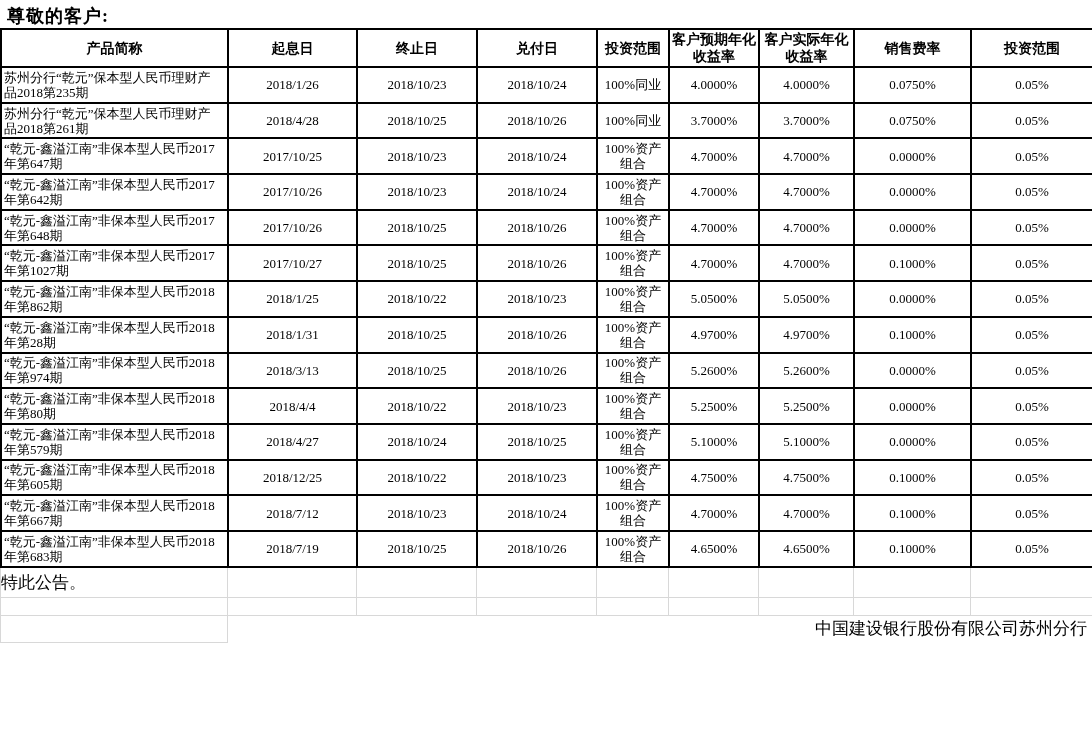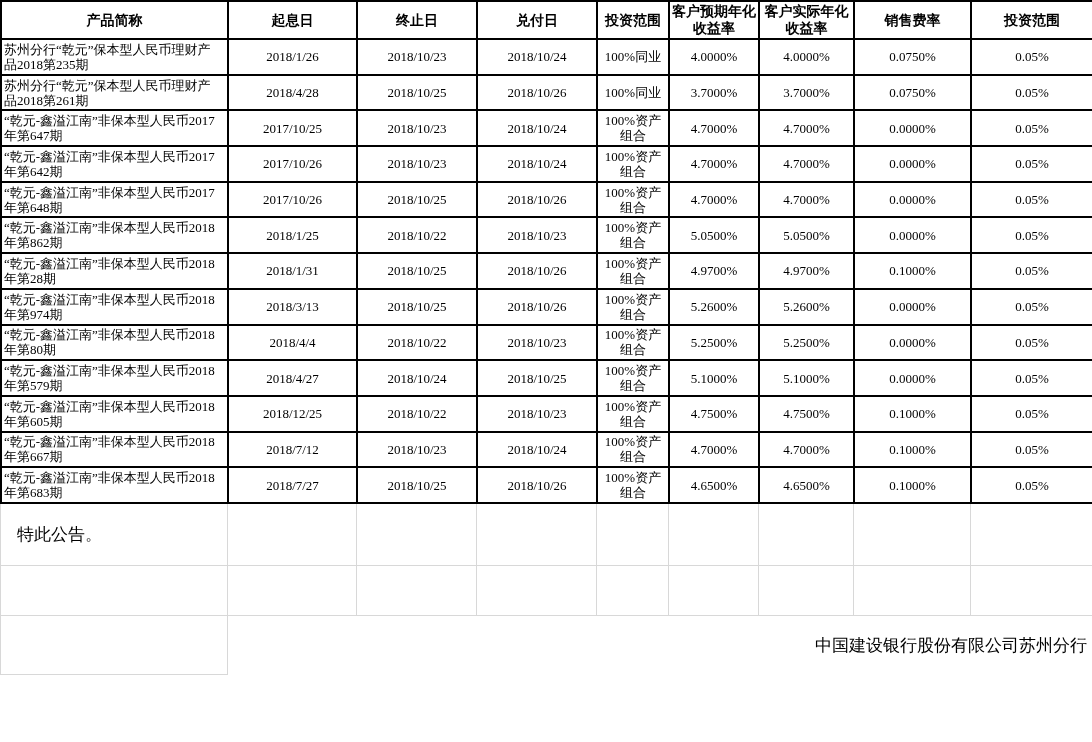--- a/index.html
+++ b/index.html
@@ -26,33 +26,34 @@
     font-size:13px; height:31.7px; line-height:15px;
     text-align:center; white-space:pre-line;
   }
   table.main td.product {
     text-align:left; padding:1px 12px 1px 2px;
   }
   table.footer-grid {
     border-collapse:collapse; table-layout:fixed; width:1092px;
   }
   table.footer-grid td {
-    border:1px solid #d8d8d8; padding:16px; font-size:17px;
+    border:1px solid #d8d8d8; padding:0; font-size:17px;
   }
   table.footer-grid tr.fr1 td { border-top:none; height:29px; }
   table.footer-grid tr.fr2 td { height:17px; }
   table.footer-grid tr.fr3 td { height:26px; }
   td.closing { padding-left:38px; white-space:nowrap; overflow:visible; }
   tr.fr3 td.sig, tr.fr4 td.sig { text-align:right; padding-right:5px; white-space:nowrap; }
   tr.fr3 td.sig { border-bottom:none; }
 </style>
 </head>
 <body>
 
 <div class="page">
+  <div class="title">尊敬的客户:</div>
 
   <table class="main">
     <colgroup>
       <col style="width:227px">
         <col style="width:129px">
         <col style="width:120px">
       <col style="width:120px">
         <col style="width:72px">
         <col style="width:90px">
       <col style="width:95px">
@@ -125,20 +126,32 @@
           <td>2018/10/25</td>
           <td>2018/10/26</td>
           <td>100%资产
 组合</td>
           <td>4.7000%</td>
           <td>4.7000%</td>
           <td>0.0000%</td>
           <td>0.05%</td>
         </tr>
         <tr>
+          <td class="product">“乾元-鑫溢江南”非保本型人民币2017年第1027期</td>
+          <td>2017/10/27</td>
+          <td>2018/10/25</td>
+          <td>2018/10/26</td>
+          <td>100%资产
+组合</td>
+          <td>4.7000%</td>
+          <td>4.7000%</td>
+          <td>0.1000%</td>
+          <td>0.05%</td>
+        </tr>
+        <tr>
           <td class="product">“乾元-鑫溢江南”非保本型人民币2018年第862期</td>
           <td>2018/1/25</td>
           <td>2018/10/22</td>
           <td>2018/10/23</td>
           <td>100%资产
 组合</td>
           <td>5.0500%</td>
           <td>5.0500%</td>
           <td>0.0000%</td>
           <td>0.05%</td>
@@ -210,21 +223,21 @@
           <td>2018/10/24</td>
           <td>100%资产
 组合</td>
           <td>4.7000%</td>
           <td>4.7000%</td>
           <td>0.1000%</td>
           <td>0.05%</td>
         </tr>
         <tr>
           <td class="product">“乾元-鑫溢江南”非保本型人民币2018年第683期</td>
-          <td>2018/7/27</td>
+          <td>2018/7/19</td>
           <td>2018/10/25</td>
           <td>2018/10/26</td>
           <td>100%资产
 组合</td>
           <td>4.6500%</td>
           <td>4.6500%</td>
           <td>0.1000%</td>
           <td>0.05%</td>
         </tr>
       </tbody>

